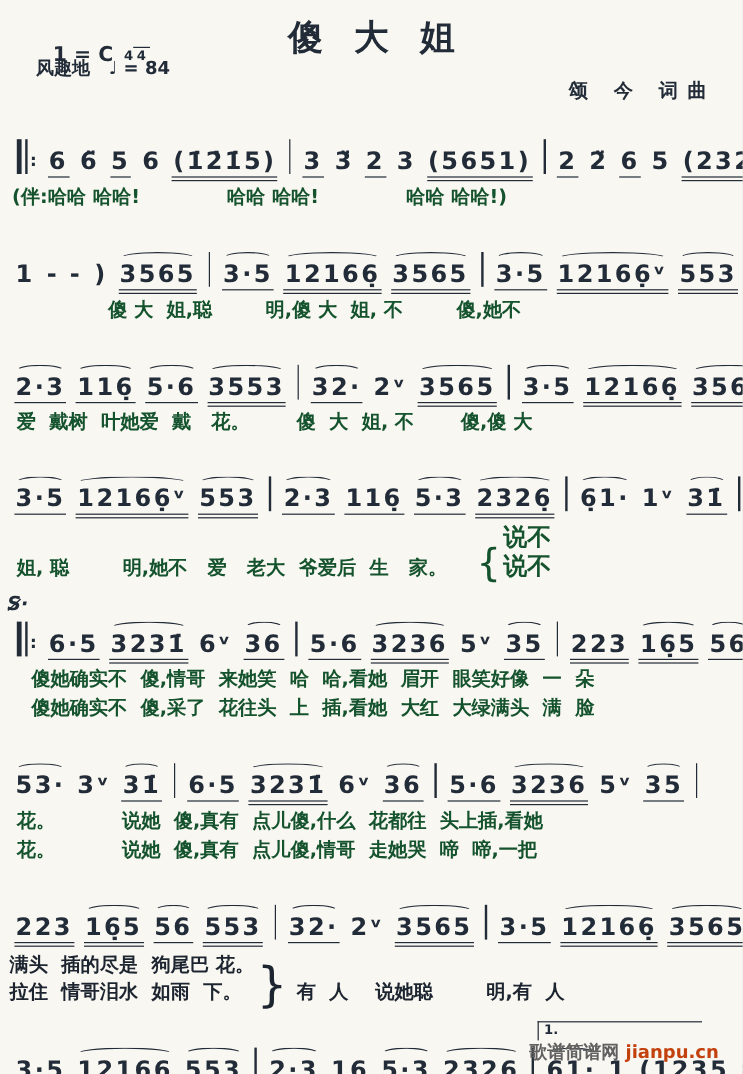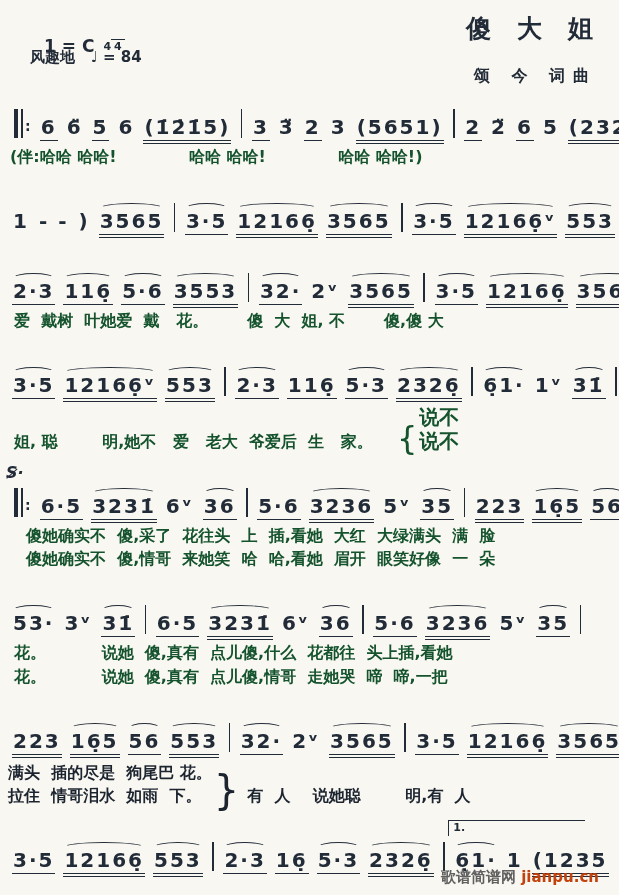--- a/index.html
+++ b/index.html
@@ -3,21 +3,21 @@
 <meta charset="utf-8">
 <style>
   html,body{margin:0;padding:0;background:#e8e6e1;}
   .sheet{
     width:619px;height:895px;position:relative;overflow:hidden;
     background:#f9f7f1;color:#222b38;
     font-family:"DejaVu Sans", sans-serif;
     box-sizing:border-box;
   }
   
-  .title{text-align:right;font-size:25px;font-weight:bold;letter-spacing:26px;padding-left:26px;margin:12px 0 0;}
+  .title{text-align:center;font-size:29px;font-weight:bold;letter-spacing:26px;padding-left:26px;margin:12px 0 0;}
   .meta{position:absolute;left:44px;top:36px;font-size:17px;font-weight:bold;white-space:nowrap;}
   .meter{display:inline-block;vertical-align:middle;text-align:center;font-size:11px;font-weight:bold;line-height:1.05;margin-left:9px;}
   .meter .den{border-top:1.3px solid currentColor;padding:0 3px;}
   .mood-row{position:absolute;left:30px;top:48px;font-size:15px;font-weight:bold;white-space:pre;}
   .composer{position:absolute;right:22px;top:50px;font-size:16px;font-weight:bold;letter-spacing:8px;white-space:nowrap;margin-top:16px;}
   
   .music{margin-top:36px;padding:0 4px 0 8px;}
   .mline{margin-bottom:7px;}
   .notes{padding-top:28px;white-space:nowrap;}
   .grp{display:inline-block;position:relative;font-weight:bold;font-size:20px;letter-spacing:2px;
@@ -65,34 +65,35 @@
 
   <div class="composer">颂 今 词曲</div>
 
   <div class="music" id="music">
       <div class="mline">
         <div class="notes"><span class="barwrap"><span class="bl thick"></span><span class="bl"></span><span class="rdots">:</span></span><span class="grp u1">6</span><span class="grp u0">6̈</span><span class="grp u1">5</span><span class="grp u0">6</span><span class="grp u2">(1̇2̇1̇5)</span><span class="barwrap"><span class="bl"></span></span><span class="grp u1">3</span><span class="grp u0">3̈</span><span class="grp u1">2</span><span class="grp u0">3</span><span class="grp u2">(5651)</span><span class="barwrap"><span class="bl"></span></span><span class="grp u1">2</span><span class="grp u0">2̈</span><span class="grp u1">6</span><span class="grp u0">5</span><span class="grp u2">(2326̣</span></div>
         <div class="lyric" style="padding-left: 2px;">(伴:哈哈 哈哈!             哈哈 哈哈!             哈哈 哈哈!)</div>
       </div>
       <div class="mline">
         <div class="notes"><span class="grp u0">1</span><span class="grp u0">- -</span><span class="grp u0">)</span><span class="grp u2 arc">3565</span><span class="barwrap"><span class="bl"></span></span><span class="grp u1 arc">3·5</span><span class="grp u2 arc">12166̣</span><span class="grp u2 arc">3565</span><span class="barwrap"><span class="bl"></span></span><span class="grp u1 arc">3·5</span><span class="grp u2 arc">12166̣ᵛ</span><span class="grp u2 arc">553</span></div>
+        <div class="lyric" style="padding-left: 82px;">傻 大  姐,聪        明,傻 大  姐, 不        傻,她不</div>
       </div>
       <div class="mline">
         <div class="notes"><span class="grp u1 arc">2·3</span><span class="grp u1 arc">116̣</span><span class="grp u1 arc">5·6</span><span class="grp u2 arc">3553</span><span class="barwrap"><span class="bl"></span></span><span class="grp u1 arc">32·</span><span class="grp u0">2ᵛ</span><span class="grp u2 arc">3565</span><span class="barwrap"><span class="bl"></span></span><span class="grp u1 arc">3·5</span><span class="grp u2 arc">12166̣</span><span class="grp u2 arc">3565</span></div>
         <div class="lyric" style="padding-left: 6px;">爱  戴树  叶她爱  戴   花。       傻  大  姐, 不       傻,傻 大</div>
       </div>
       <div class="mline">
         <div class="notes"><span class="grp u1 arc">3·5</span><span class="grp u2 arc">12166̣ᵛ</span><span class="grp u2 arc">553</span><span class="barwrap"><span class="bl"></span></span><span class="grp u1 arc">2·3</span><span class="grp u1">116̣</span><span class="grp u1 arc">5·3</span><span class="grp u2 arc">2326̣</span><span class="barwrap"><span class="bl"></span></span><span class="grp u0 arc">6̣1·</span><span class="grp u0">1ᵛ</span><span class="grp u1 arc">31̇</span><span class="barwrap"><span class="bl"></span></span></div>
         <div class="lyric lyr-flex"><span style="padding-left: 6px;">姐, 聪        明,她不   爱   老大  爷爱后  生   家。    </span><span class="brace open">{</span><span class="bstack">说不
 说不</span></div>
       </div>
       <div class="mline">
         <div class="notes"><span class="segno"><span>S̷·</span></span><span class="barwrap"><span class="bl thick"></span><span class="bl"></span><span class="rdots">:</span></span><span class="grp u1">6·5</span><span class="grp u2 arc">3231̇</span><span class="grp u0">6ᵛ</span><span class="grp u1 arc">36</span><span class="barwrap"><span class="bl"></span></span><span class="grp u1">5·6</span><span class="grp u2 arc">3236</span><span class="grp u0">5ᵛ</span><span class="grp u1 arc">35</span><span class="barwrap"><span class="bl"></span></span><span class="grp u2">223</span><span class="grp u2 arc">16̣5</span><span class="grp u1 arc">56</span></div>
+        <div class="lyric" style="padding-left: 18px;">傻她确实不  傻,情哥  来她笑  哈  哈,看她  眉开  眼笑好像  一  朵</div>
         <div class="lyric" style="padding-left: 18px;">傻她确实不  傻,采了  花往头  上  插,看她  大红  大绿满头  满  脸</div>
-        <div class="lyric" style="padding-left: 18px;">傻她确实不  傻,情哥  来她笑  哈  哈,看她  眉开  眼笑好像  一  朵</div>
       </div>
       <div class="mline">
         <div class="notes"><span class="grp u0 arc">53·</span><span class="grp u0">3ᵛ</span><span class="grp u1 arc">31̇</span><span class="barwrap"><span class="bl"></span></span><span class="grp u1">6·5</span><span class="grp u2 arc">3231̇</span><span class="grp u0">6ᵛ</span><span class="grp u1 arc">36</span><span class="barwrap"><span class="bl"></span></span><span class="grp u1">5·6</span><span class="grp u2 arc">3236</span><span class="grp u0">5ᵛ</span><span class="grp u1 arc">35</span><span class="barwrap"><span class="bl"></span></span></div>
         <div class="lyric" style="padding-left: 6px;">花。          说她  傻,真有  点儿傻,什么  花都往  头上插,看她</div>
         <div class="lyric" style="padding-left: 6px;">花。          说她  傻,真有  点儿傻,情哥  走她哭  啼  啼,一把</div>
       </div>
       <div class="mline">
         <div class="notes"><span class="grp u2">223</span><span class="grp u2 arc">16̣5</span><span class="grp u1 arc">56</span><span class="grp u2 arc">553</span><span class="barwrap"><span class="bl"></span></span><span class="grp u1 arc">32·</span><span class="grp u0">2ᵛ</span><span class="grp u2 arc">3565</span><span class="barwrap"><span class="bl"></span></span><span class="grp u1">3·5</span><span class="grp u2 arc">12166̣</span><span class="grp u2 arc">3565</span></div>
         <div class="lyr7">
           <div class="col">满头  插的尽是  狗尾巴 花。

